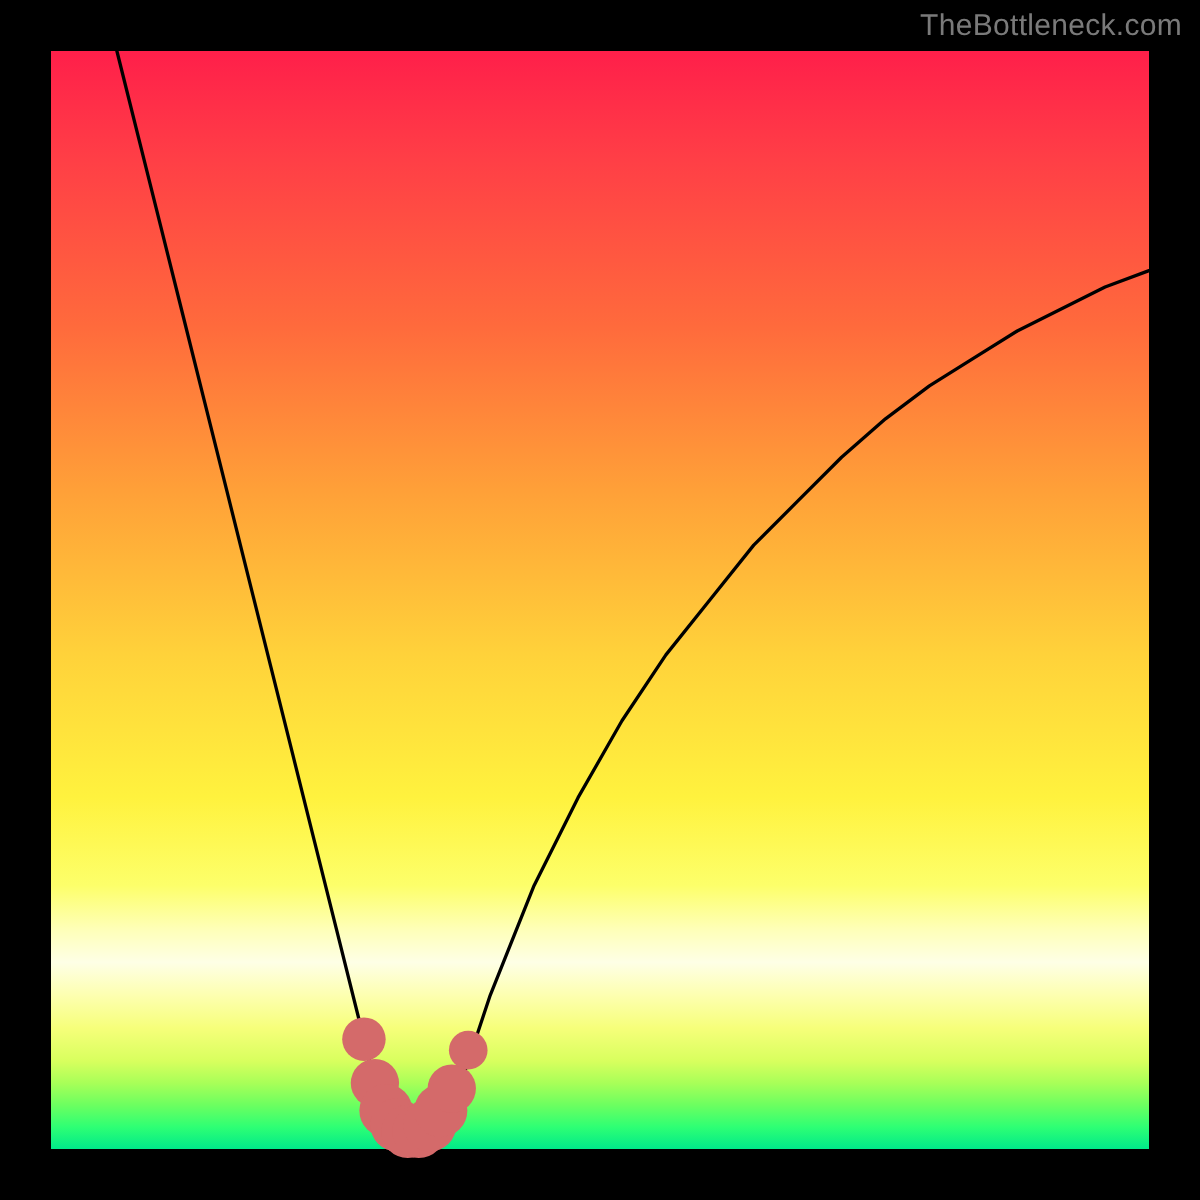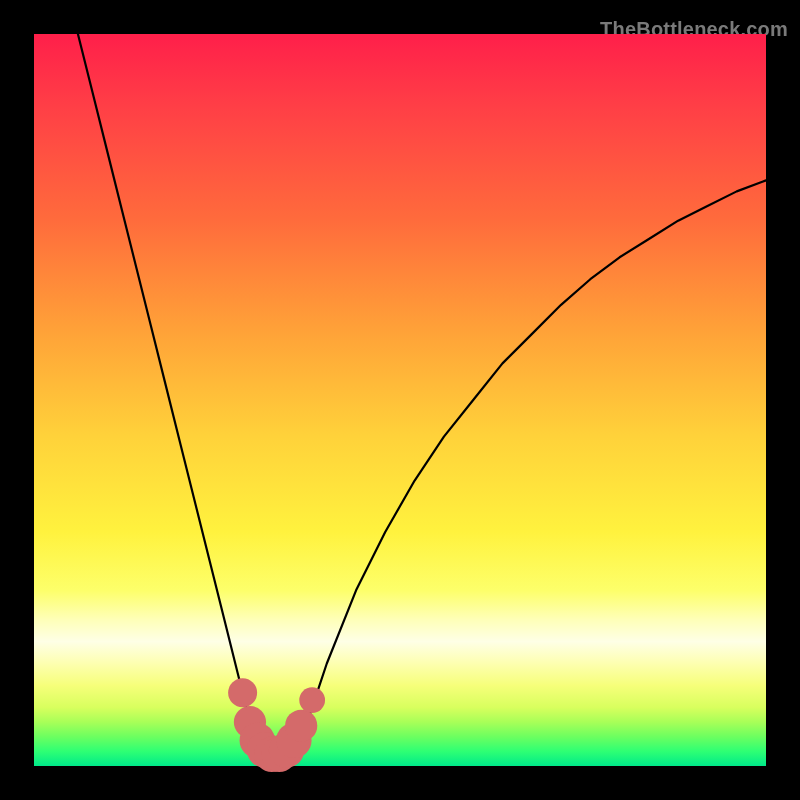--- a/index.html
+++ b/index.html
@@ -41,26 +41,26 @@
       #f6ff7a 89%,
       #d8ff5e 92%,
       #a8ff58 94%,
       #6cff60 96%,
       #2eff74 98%,
       #00e98a 100%
     );
   }
   .watermark {
     position: absolute;
-    top: 18px;
+    top: 6px;
     right: 12px;
     color: #7a7a7a;
     font-size: 20px;
     letter-spacing: 0.2px;
-    font-weight: 700;
+    font-weight: 400;
     user-select: none;
     margin-left: 25px;
   }
   svg.curve {
     position: absolute;
     top: 0;
     left: 0;
     width: 732px;
     height: 732px;
     overflow: visible;

